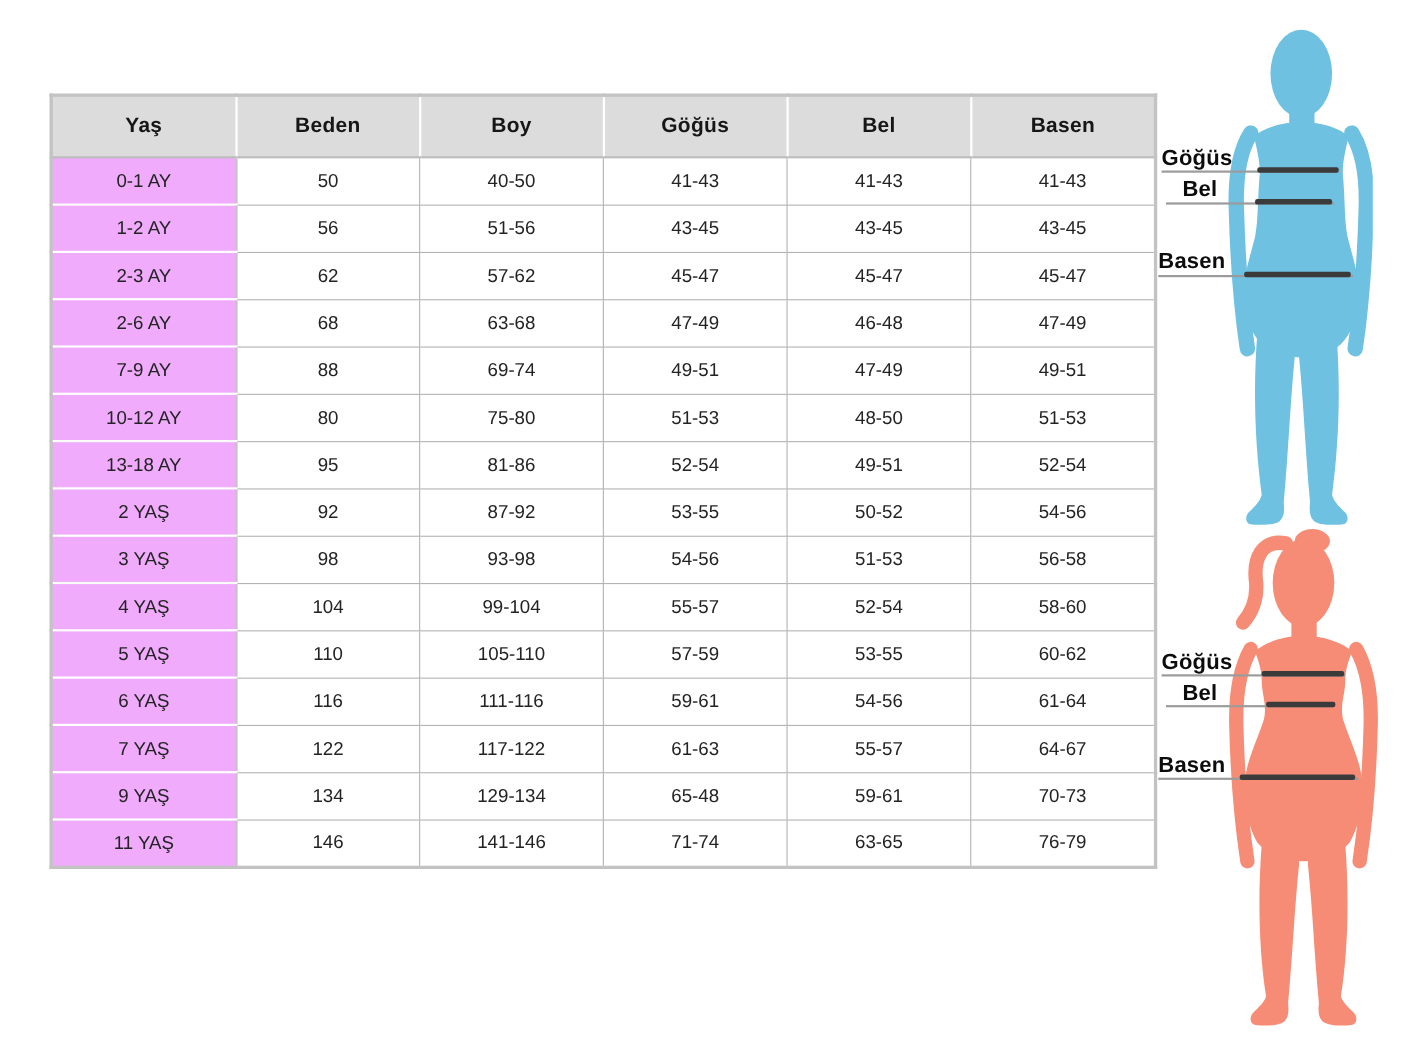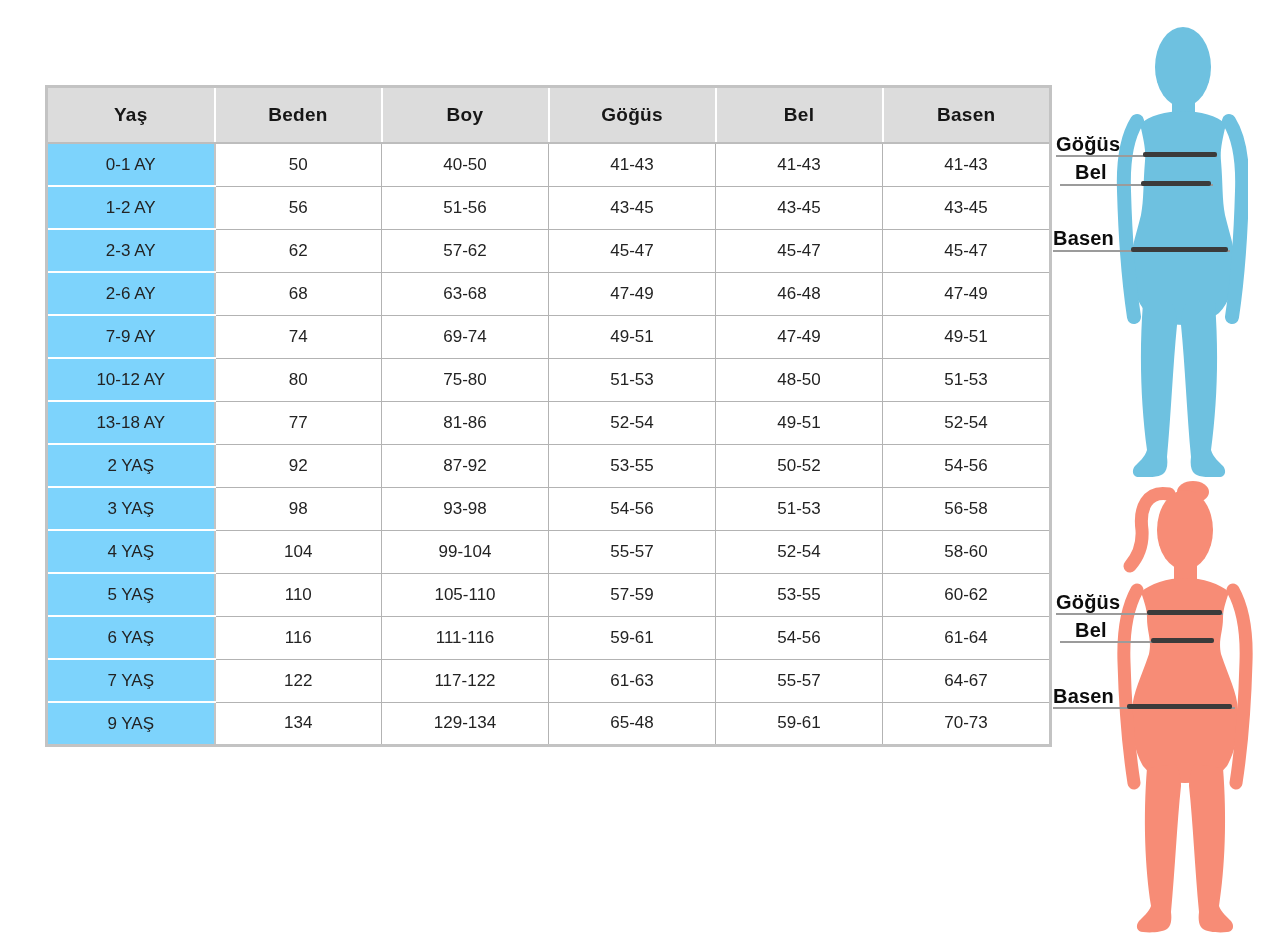--- a/index.html
+++ b/index.html
@@ -18,21 +18,21 @@
     border:2px solid #ffffff;border-bottom:2px solid #bdbdbd;
     font-size:19px;font-weight:bold;color:#161616;
     text-align:center;vertical-align:middle;letter-spacing:.3px;
   }
   table.size-table td{
     height:39px;background:#ffffff;
     border:1px solid #b3b3b3;
     font-size:17px;text-align:center;vertical-align:middle;color:#232323;
   }
   table.size-table td.label-col{
-    background:#7dd3fc;
+    background:#f0abfc;
     border:2px solid #ffffff;border-right:2px solid #c4c4c4;
   }
   
   .fig{position:absolute;}
   .fig-boy{left:1103px;top:25px;}
   .fig-girl{left:1095px;top:478px;}
   
   .anno-label{position:absolute;font-weight:bold;font-size:20px;color:#0c0c0c;letter-spacing:.2px;}
   .thin-line{position:absolute;height:2px;background:#9b9b9b;}
   .thick-line{position:absolute;height:5px;background:#3b3b3b;border-radius:2px;}
@@ -89,37 +89,37 @@
         <tr>
           <td class="label-col">2-6 AY</td>
           <td>68</td>
           <td>63-68</td>
           <td>47-49</td>
           <td>46-48</td>
           <td>47-49</td>
         </tr>
         <tr>
           <td class="label-col">7-9 AY</td>
-          <td>74</td>
+          <td>88</td>
           <td>69-74</td>
           <td>49-51</td>
           <td>47-49</td>
           <td>49-51</td>
         </tr>
         <tr>
           <td class="label-col">10-12 AY</td>
           <td>80</td>
           <td>75-80</td>
           <td>51-53</td>
           <td>48-50</td>
           <td>51-53</td>
         </tr>
         <tr>
           <td class="label-col">13-18 AY</td>
-          <td>77</td>
+          <td>95</td>
           <td>81-86</td>
           <td>52-54</td>
           <td>49-51</td>
           <td>52-54</td>
         </tr>
         <tr>
           <td class="label-col">2 YAŞ</td>
           <td>92</td>
           <td>87-92</td>
           <td>53-55</td>
@@ -166,20 +166,28 @@
           <td>55-57</td>
           <td>64-67</td>
         </tr>
         <tr>
           <td class="label-col">9 YAŞ</td>
           <td>134</td>
           <td>129-134</td>
           <td>65-48</td>
           <td>59-61</td>
           <td>70-73</td>
+        </tr>
+        <tr>
+          <td class="label-col">11 YAŞ</td>
+          <td>146</td>
+          <td>141-146</td>
+          <td>71-74</td>
+          <td>63-65</td>
+          <td>76-79</td>
         </tr>
       </tbody>
   </table>
 
   <svg class="fig fig-boy" width="145" height="452" viewBox="0 0 145 452">
     <g stroke="none" fill="#6ec1e0">
       <ellipse cx="80" cy="42" rx="28" ry="40"></ellipse>
       <rect x="69" y="60" width="23" height="45"></rect>
       <path d="M80,86 C63,86 46,91 37,99 C41,116 43,126 42,136 C40,160 41,174 38,190
                C32,214 28,224 28,238 C28,262 34,278 44,288 C55,297 70,300 80,300

